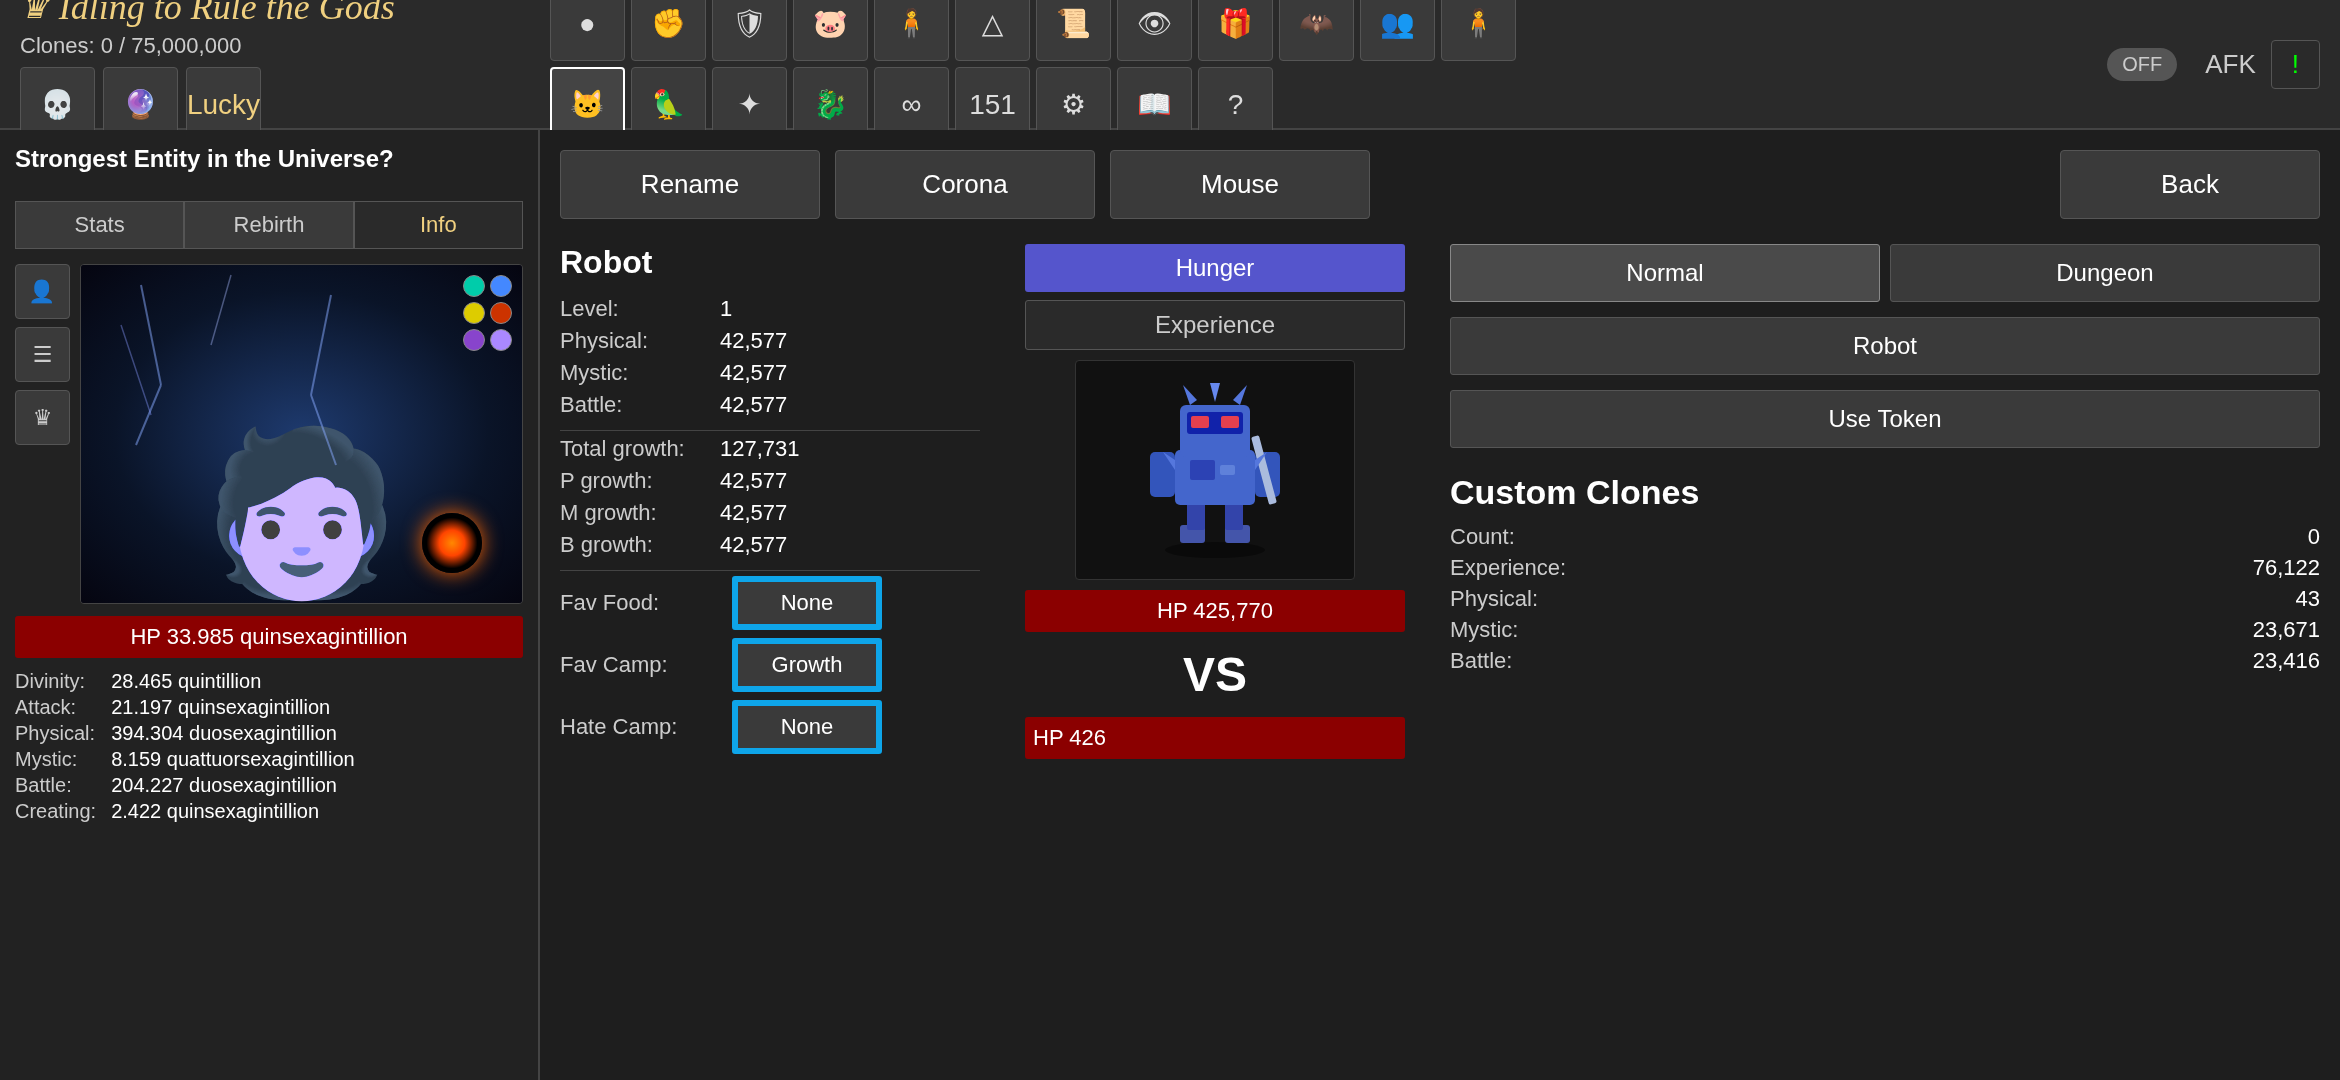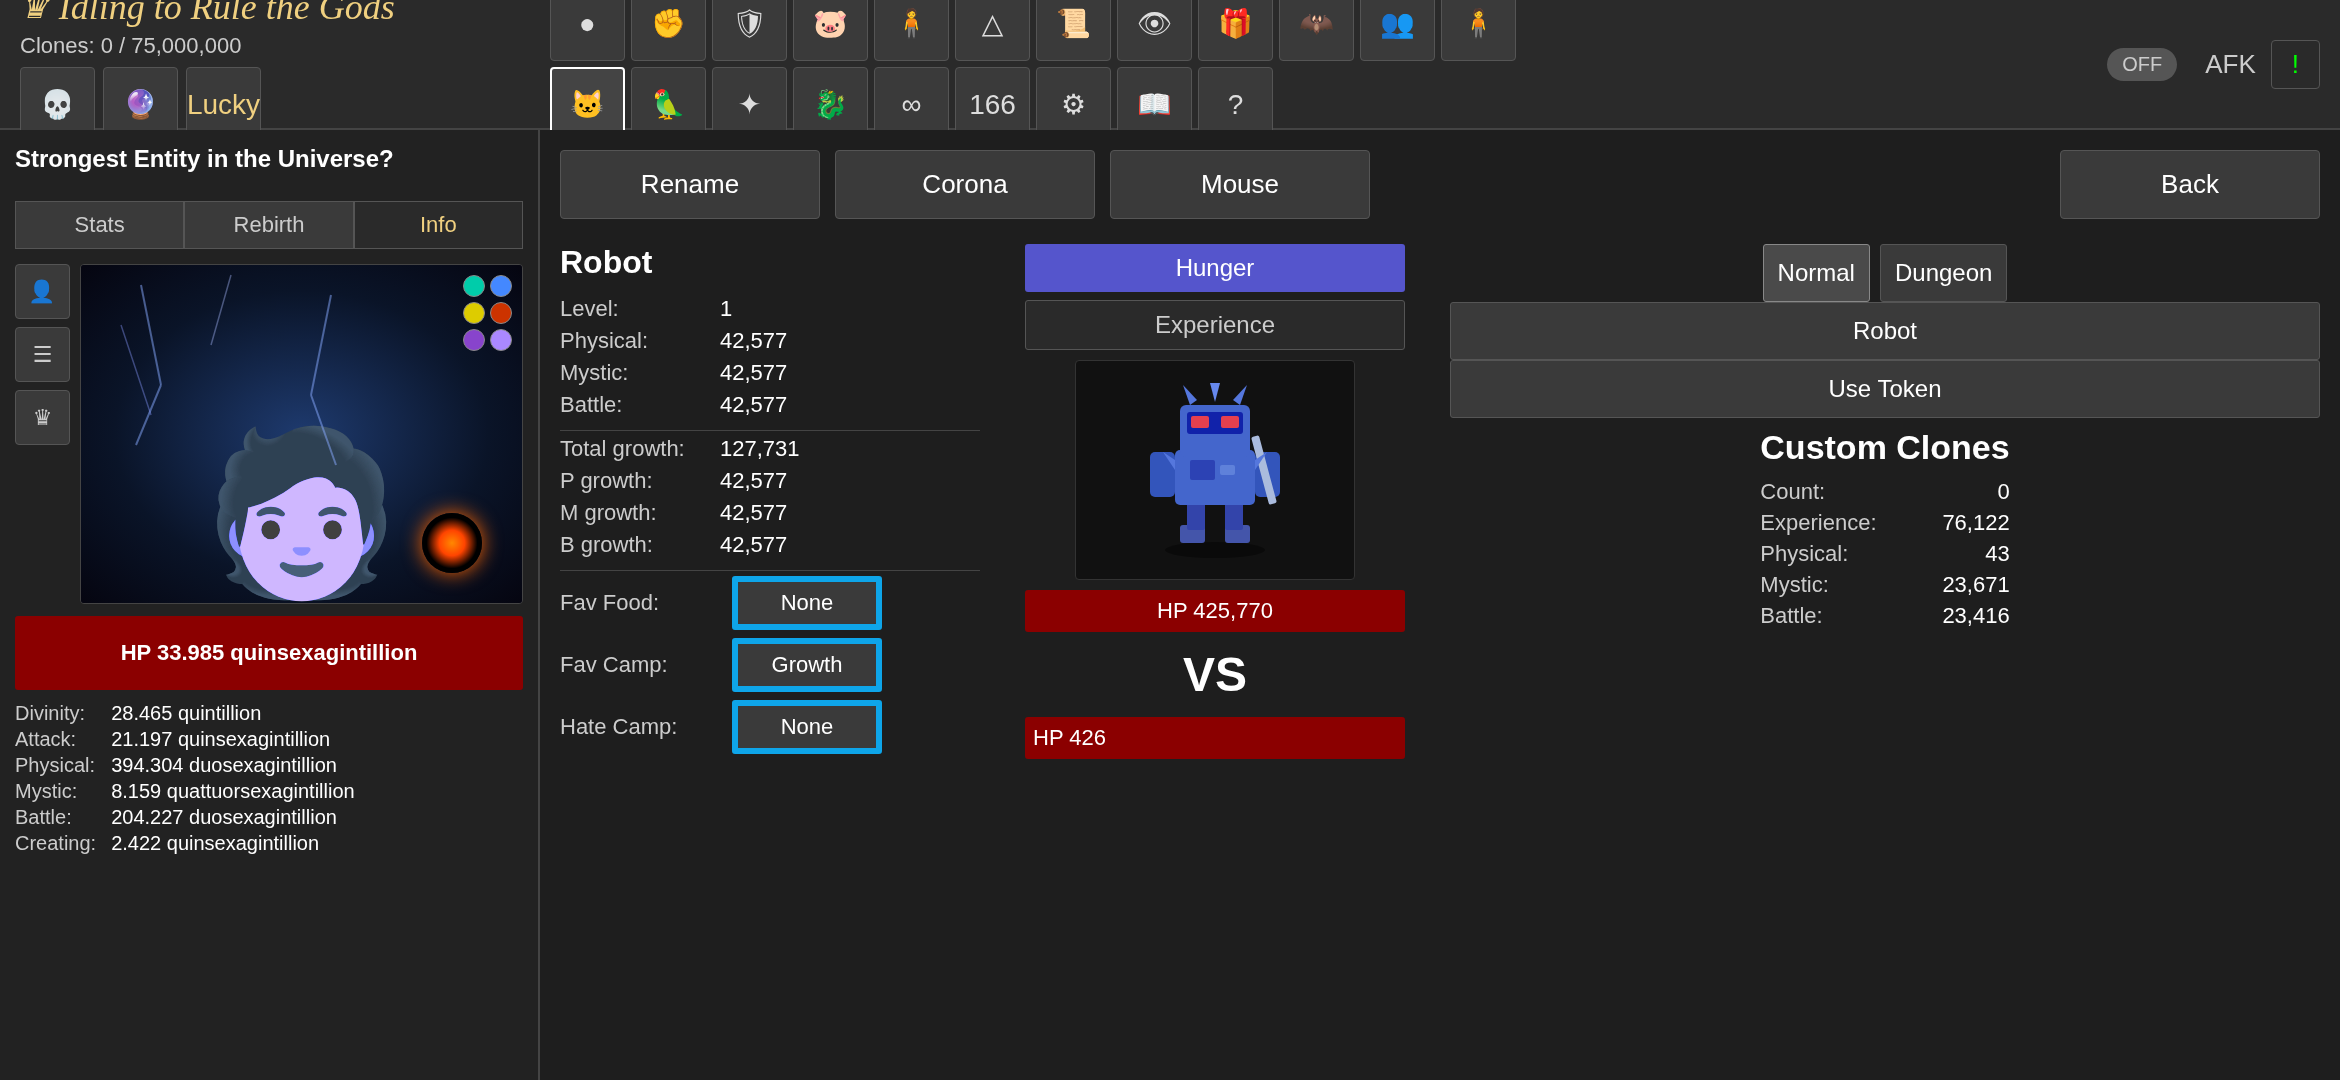--- a/index.html
+++ b/index.html
@@ -238,25 +238,24 @@
       height: 60px;
       background: radial-gradient(ellipse, #ff8800 0%, #ff4400 30%, #000 60%);
       border-radius: 50%;
       box-shadow: 0 0 20px #ff6600;
     }
 
     .hp-bar {
       background: #8b0000;
       color: #fff;
       text-align: center;
-      padding: 24px;
+      padding: 8px;
       font-size: 22px;
       border-radius: 3px;
       margin-bottom: 12px;
-      font-weight: bold;
     }
 
     .stats-grid {
       display: grid;
       grid-template-columns: auto 1fr;
       gap: 3px 15px;
       font-size: 20px;
     }
 
     .stat-label { color: #ccc; }
@@ -417,21 +416,21 @@
       font-size: 22px;
       border-radius: 3px;
       width: 380px;
     }
 
     
     .right-controls {
       flex: 1;
       display: flex;
       flex-direction: column;
-      align-items: center;
+      gap: 15px;
     }
 
     .battle-mode-row {
       display: flex;
       gap: 10px;
     }
 
     .mode-btn {
       flex: 1;
       padding: 14px;
@@ -518,21 +517,21 @@
         <div class="icon-btn">🦇</div>
         <div class="icon-btn">👥</div>
         <div class="icon-btn">🧍</div>
       </div>
       <div style="display:flex; gap:6px;">
         <div class="icon-btn active">🐱</div>
         <div class="icon-btn">🦜</div>
         <div class="icon-btn">✦</div>
         <div class="icon-btn">🐉</div>
         <div class="icon-btn">∞</div>
-        <div class="icon-btn">166</div>
+        <div class="icon-btn">151</div>
         <div class="icon-btn">⚙</div>
         <div class="icon-btn">📖</div>
         <div class="icon-btn">?</div>
       </div>
     </div>
   </div>
 
   <div class="top-bar-right">
     <div class="toggle-afk">
       <div class="toggle-switch">

